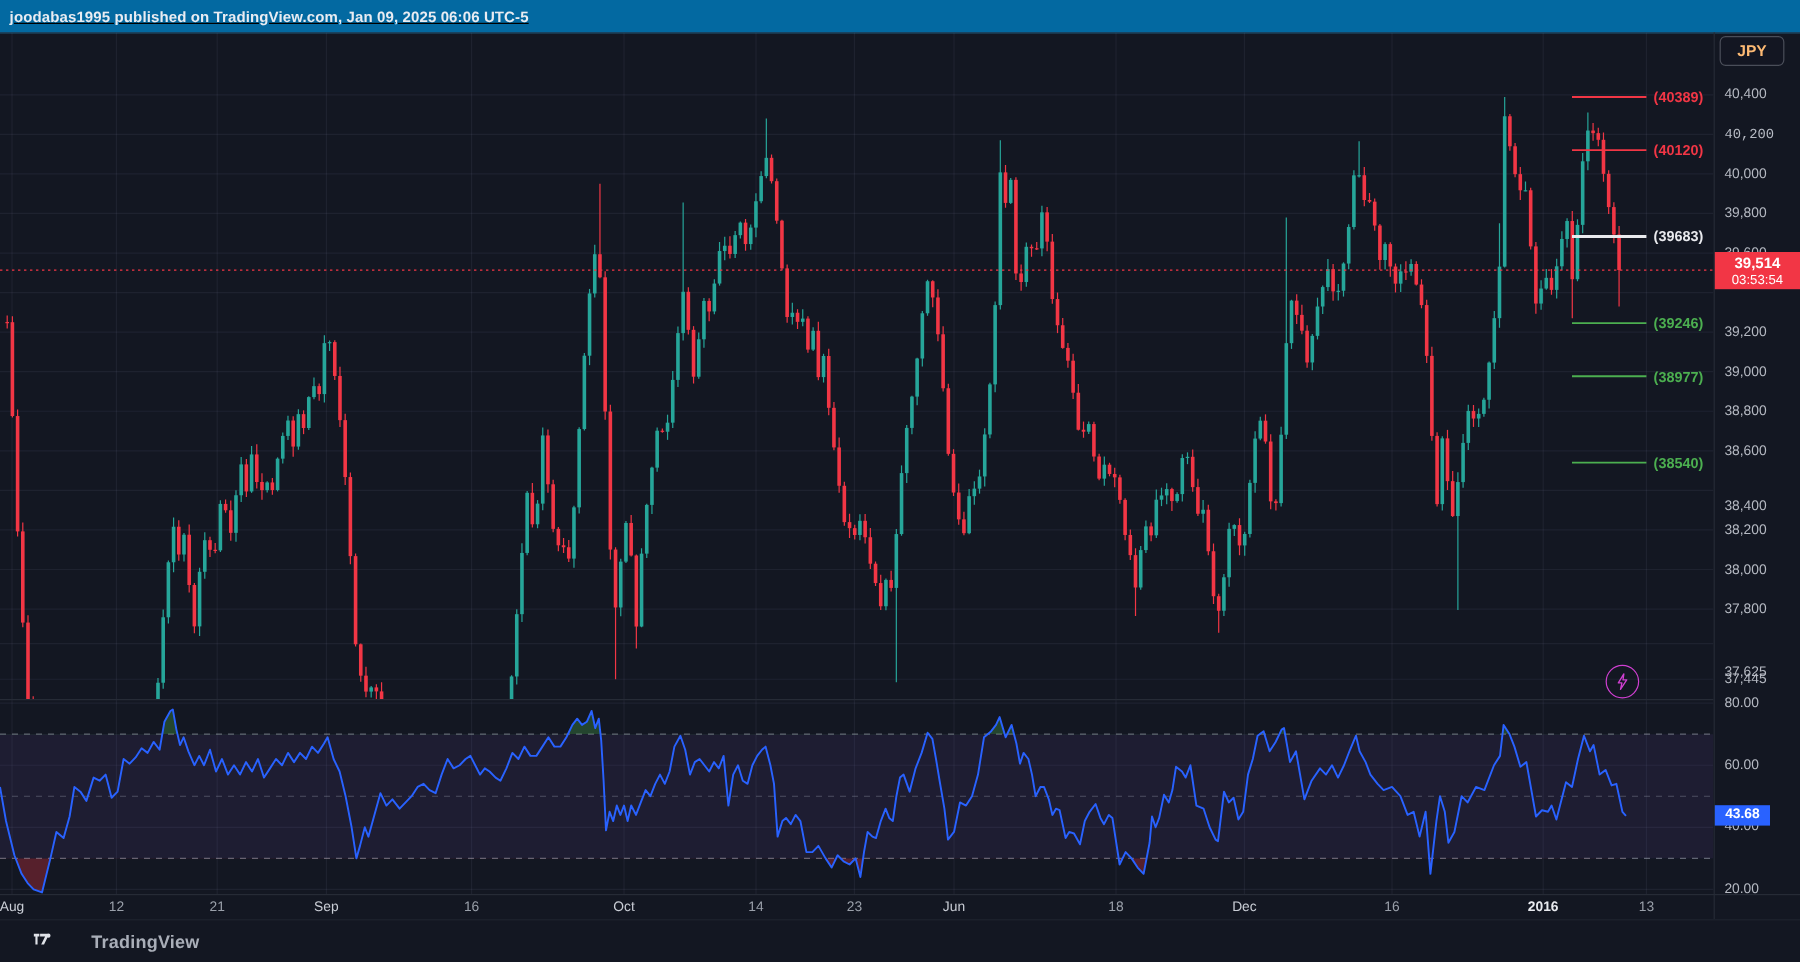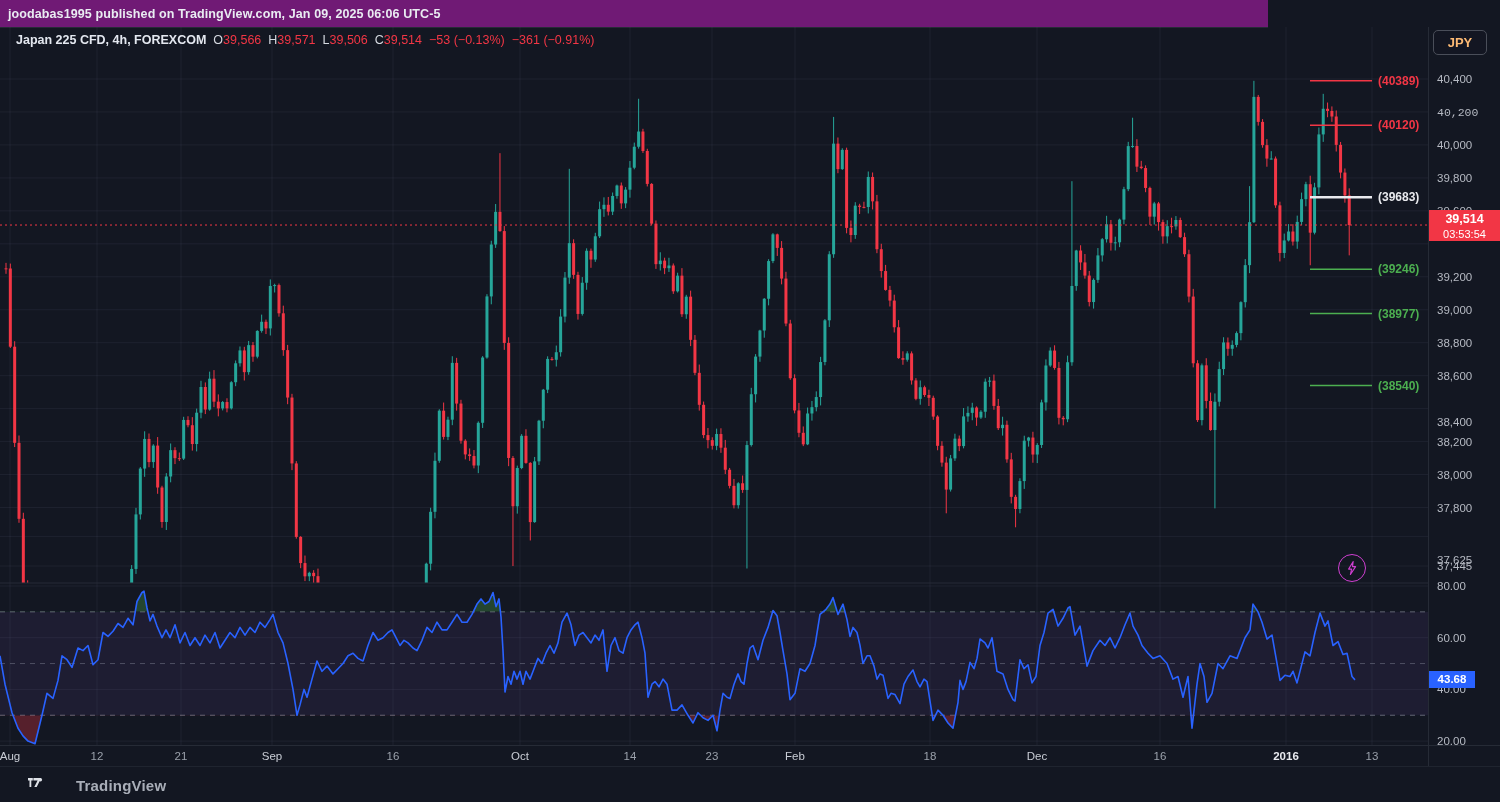--- a/index.html
+++ b/index.html
@@ -1,20 +1,20 @@
 <!DOCTYPE html>
 <html><head>
 <meta charset="utf-8">
 <style>
   html,body{margin:0;padding:0;background:#0b0e14;}
   #stage{position:relative;width:1500px;height:802px;background:#131722;overflow:hidden;
          font-family:"Liberation Sans",sans-serif;-webkit-font-smoothing:antialiased;}
   
-  .banner{position:absolute;left:0;top:0;width:1268px;height:27px;background:#701a75;
-          border-bottom:1px solid #262b36;display:flex;align-items:center;}
+  .banner{position:absolute;left:0;top:0;width:1500px;height:27px;background:#0369a1;
+          border-bottom:1px solid #262b36;display:flex;align-items:center;text-decoration:underline;}
   .banner span{margin-left:8px;font-size:12.5px;font-weight:700;color:#e9ecf2;letter-spacing:.1px;}
   
   #chart-svg{position:absolute;left:0;top:27px;}
   
   .legend{position:absolute;left:16px;top:33px;font-size:12.5px;color:#dde1ea;white-space:nowrap;}
   .legend .sym{font-weight:600;color:#e3e7ef;}
   .legend .k{color:#d5d9e0;margin-left:7px;}
   .legend .v{color:#f23645;}
   .legend .chg{color:#f23645;margin-left:7px;}
   
@@ -741,23 +741,20 @@
         <line x1="0" y1="611.85" x2="1428" y2="611.85" stroke="rgba(190,196,208,0.45)" stroke-width="1" stroke-dasharray="5 5"></line>
         <line x1="0" y1="663.55" x2="1428" y2="663.55" stroke="rgba(190,196,208,0.3)" stroke-width="1" stroke-dasharray="5 5"></line>
         <line x1="0" y1="715.25" x2="1428" y2="715.25" stroke="rgba(190,196,208,0.45)" stroke-width="1" stroke-dasharray="5 5"></line>
         <polygon points="0.0,655.8 5.0,684.2 12.0,712.7 18.0,728.2 23.0,735.9 28.0,741.1 35.0,743.7 42.0,715.3 47.0,693.3 53.0,698.4 58.0,680.4 62.0,655.8 67.0,659.7 72.0,667.4 78.0,648.0 83.0,650.6 88.0,645.5 93.0,664.8 98.0,659.7 103.0,632.5 108.0,636.4 113.0,631.2 118.0,623.5 123.0,627.4 128.0,618.3 133.0,624.8 137.0,601.5 142.0,592.5 144.0,591.2 147.0,608.0 150.0,620.9 153.0,614.4 157.0,626.1 162.0,637.7 166.0,629.9 170.0,637.7 175.0,624.8 180.0,642.9 185.0,632.5 190.0,645.5 195.0,637.7 200.0,645.5 205.0,635.1 210.0,642.9 215.0,632.5 220.0,648.0 225.0,640.3 230.0,632.5 235.0,637.7 240.0,627.4 245.0,635.1 250.0,627.4 255.0,632.5 260.0,622.2 265.0,627.4 270.0,619.6 273.0,614.4 278.0,632.5 283.0,642.9 288.0,663.5 293.0,689.4 297.0,715.3 300.0,704.9 304.0,689.4 307.0,697.2 312.0,679.1 317.0,661.0 322.0,671.3 327.0,666.1 333.0,673.9 338.0,668.7 343.0,663.5 348.0,655.8 353.0,653.2 358.0,658.4 363.0,661.0 368.0,645.5 373.0,632.5 378.0,640.3 383.0,637.7 388.0,632.5 392.0,629.9 396.0,637.7 400.0,645.5 404.0,640.3 408.0,642.9 413.0,648.0 417.0,650.6 422.0,640.3 427.0,627.4 432.0,632.5 437.0,622.2 442.0,629.9 447.0,629.9 452.0,622.2 457.0,614.4 462.0,622.2 467.0,622.2 472.0,614.4 477.0,604.1 481.0,598.9 485.0,604.1 489.0,601.5 493.0,592.5 496.0,606.7 499.0,598.9 501.0,617.0 503.0,650.6 505.0,692.0 508.0,676.5 511.0,684.2 514.0,671.3 517.0,679.1 520.0,671.3 523.0,684.2 526.0,671.3 530.0,679.1 534.0,668.7 538.0,658.4 542.0,663.5 546.0,653.2 550.0,645.5 554.0,653.2 558.0,642.9 562.0,622.2 567.0,613.1 571.0,624.8 575.0,645.5 579.0,635.1 583.0,632.5 587.0,637.7 591.0,642.9 595.0,635.1 599.0,640.3 603.0,629.9 607.0,671.3 611.0,645.5 615.0,637.7 619.0,650.6 623.0,653.2 627.0,637.7 631.0,629.9 635.0,624.8 638.0,622.2 642.0,637.7 645.0,653.2 648.0,697.2 652.0,684.2 655.0,681.6 659.0,686.8 663.0,679.1 667.0,684.2 672.0,710.1 677.0,710.1 682.0,704.9 688.0,715.3 693.0,723.0 698.0,712.7 703.0,717.8 708.0,720.4 713.0,715.3 717.0,730.8 720.0,710.1 723.0,693.3 727.0,697.2 730.0,698.4 734.0,684.2 738.0,673.9 741.0,681.6 744.0,684.2 747.0,663.5 750.0,648.0 753.0,645.5 758.0,659.7 763.0,640.3 768.0,627.4 773.0,610.6 777.0,615.7 780.0,632.5 783.0,650.6 787.0,673.9 790.0,699.7 795.0,693.3 800.0,668.7 805.0,671.3 810.0,663.5 815.0,645.5 820.0,614.4 826.0,609.3 830.0,604.1 833.0,597.6 838.0,614.4 843.0,604.1 847.0,619.6 850.0,636.4 853.0,627.4 857.0,632.5 860.0,645.5 863.0,663.5 867.0,655.8 870.0,655.8 874.0,666.1 877.0,679.1 880.0,673.9 883.0,675.2 888.0,698.4 891.0,693.3 895.0,694.6 900.0,703.6 904.0,684.2 908.0,676.5 913.0,670.0 917.0,681.6 920.0,686.8 924.0,679.1 927.0,681.6 933.0,720.4 938.0,710.1 943.0,715.3 948.0,723.0 953.0,728.2 958.0,702.3 960.0,680.4 963.0,689.4 966.0,681.6 970.0,662.3 974.0,668.7 977.0,658.4 980.0,639.0 985.0,642.9 988.0,648.0 992.0,637.7 997.0,671.3 1003.0,673.9 1008.0,689.4 1013.0,699.7 1015.0,701.0 1020.0,659.7 1024.0,668.7 1028.0,664.8 1032.0,682.9 1036.0,676.5 1040.0,645.5 1044.0,632.5 1048.0,613.1 1053.0,609.3 1058.0,626.1 1063.0,618.3 1068.0,608.0 1070.0,606.7 1075.0,635.1 1080.0,626.1 1087.0,666.1 1093.0,650.6 1100.0,640.3 1105.0,645.5 1110.0,637.7 1115.0,648.0 1120.0,637.7 1125.0,624.8 1130.0,613.1 1133.0,626.1 1138.0,635.1 1142.0,645.5 1148.0,653.2 1153.0,658.4 1160.0,655.8 1167.0,663.5 1173.0,679.1 1178.0,676.5 1183.0,697.2 1188.0,676.5 1192.0,728.2 1197.0,684.2 1200.0,663.5 1204.0,676.5 1207.0,702.3 1212.0,693.3 1218.0,663.5 1223.0,668.7 1230.0,655.8 1237.0,658.4 1245.0,637.7 1250.0,629.9 1253.0,604.1 1258.0,611.9 1262.0,622.2 1267.0,639.0 1272.0,635.1 1280.0,680.4 1285.0,675.2 1290.0,676.5 1293.0,671.3 1297.0,682.9 1305.0,651.9 1310.0,655.8 1315.0,632.5 1320.0,613.1 1325.0,626.1 1328.0,620.9 1333.0,645.5 1338.0,641.6 1343.0,654.5 1347.0,653.2 1352.0,676.5 1355.0,679.9 1355,611.85 0,611.85" fill="rgba(76,175,80,0.30)" clip-path="url(#clip-over)"></polygon>
         <polygon points="0.0,655.8 5.0,684.2 12.0,712.7 18.0,728.2 23.0,735.9 28.0,741.1 35.0,743.7 42.0,715.3 47.0,693.3 53.0,698.4 58.0,680.4 62.0,655.8 67.0,659.7 72.0,667.4 78.0,648.0 83.0,650.6 88.0,645.5 93.0,664.8 98.0,659.7 103.0,632.5 108.0,636.4 113.0,631.2 118.0,623.5 123.0,627.4 128.0,618.3 133.0,624.8 137.0,601.5 142.0,592.5 144.0,591.2 147.0,608.0 150.0,620.9 153.0,614.4 157.0,626.1 162.0,637.7 166.0,629.9 170.0,637.7 175.0,624.8 180.0,642.9 185.0,632.5 190.0,645.5 195.0,637.7 200.0,645.5 205.0,635.1 210.0,642.9 215.0,632.5 220.0,648.0 225.0,640.3 230.0,632.5 235.0,637.7 240.0,627.4 245.0,635.1 250.0,627.4 255.0,632.5 260.0,622.2 265.0,627.4 270.0,619.6 273.0,614.4 278.0,632.5 283.0,642.9 288.0,663.5 293.0,689.4 297.0,715.3 300.0,704.9 304.0,689.4 307.0,697.2 312.0,679.1 317.0,661.0 322.0,671.3 327.0,666.1 333.0,673.9 338.0,668.7 343.0,663.5 348.0,655.8 353.0,653.2 358.0,658.4 363.0,661.0 368.0,645.5 373.0,632.5 378.0,640.3 383.0,637.7 388.0,632.5 392.0,629.9 396.0,637.7 400.0,645.5 404.0,640.3 408.0,642.9 413.0,648.0 417.0,650.6 422.0,640.3 427.0,627.4 432.0,632.5 437.0,622.2 442.0,629.9 447.0,629.9 452.0,622.2 457.0,614.4 462.0,622.2 467.0,622.2 472.0,614.4 477.0,604.1 481.0,598.9 485.0,604.1 489.0,601.5 493.0,592.5 496.0,606.7 499.0,598.9 501.0,617.0 503.0,650.6 505.0,692.0 508.0,676.5 511.0,684.2 514.0,671.3 517.0,679.1 520.0,671.3 523.0,684.2 526.0,671.3 530.0,679.1 534.0,668.7 538.0,658.4 542.0,663.5 546.0,653.2 550.0,645.5 554.0,653.2 558.0,642.9 562.0,622.2 567.0,613.1 571.0,624.8 575.0,645.5 579.0,635.1 583.0,632.5 587.0,637.7 591.0,642.9 595.0,635.1 599.0,640.3 603.0,629.9 607.0,671.3 611.0,645.5 615.0,637.7 619.0,650.6 623.0,653.2 627.0,637.7 631.0,629.9 635.0,624.8 638.0,622.2 642.0,637.7 645.0,653.2 648.0,697.2 652.0,684.2 655.0,681.6 659.0,686.8 663.0,679.1 667.0,684.2 672.0,710.1 677.0,710.1 682.0,704.9 688.0,715.3 693.0,723.0 698.0,712.7 703.0,717.8 708.0,720.4 713.0,715.3 717.0,730.8 720.0,710.1 723.0,693.3 727.0,697.2 730.0,698.4 734.0,684.2 738.0,673.9 741.0,681.6 744.0,684.2 747.0,663.5 750.0,648.0 753.0,645.5 758.0,659.7 763.0,640.3 768.0,627.4 773.0,610.6 777.0,615.7 780.0,632.5 783.0,650.6 787.0,673.9 790.0,699.7 795.0,693.3 800.0,668.7 805.0,671.3 810.0,663.5 815.0,645.5 820.0,614.4 826.0,609.3 830.0,604.1 833.0,597.6 838.0,614.4 843.0,604.1 847.0,619.6 850.0,636.4 853.0,627.4 857.0,632.5 860.0,645.5 863.0,663.5 867.0,655.8 870.0,655.8 874.0,666.1 877.0,679.1 880.0,673.9 883.0,675.2 888.0,698.4 891.0,693.3 895.0,694.6 900.0,703.6 904.0,684.2 908.0,676.5 913.0,670.0 917.0,681.6 920.0,686.8 924.0,679.1 927.0,681.6 933.0,720.4 938.0,710.1 943.0,715.3 948.0,723.0 953.0,728.2 958.0,702.3 960.0,680.4 963.0,689.4 966.0,681.6 970.0,662.3 974.0,668.7 977.0,658.4 980.0,639.0 985.0,642.9 988.0,648.0 992.0,637.7 997.0,671.3 1003.0,673.9 1008.0,689.4 1013.0,699.7 1015.0,701.0 1020.0,659.7 1024.0,668.7 1028.0,664.8 1032.0,682.9 1036.0,676.5 1040.0,645.5 1044.0,632.5 1048.0,613.1 1053.0,609.3 1058.0,626.1 1063.0,618.3 1068.0,608.0 1070.0,606.7 1075.0,635.1 1080.0,626.1 1087.0,666.1 1093.0,650.6 1100.0,640.3 1105.0,645.5 1110.0,637.7 1115.0,648.0 1120.0,637.7 1125.0,624.8 1130.0,613.1 1133.0,626.1 1138.0,635.1 1142.0,645.5 1148.0,653.2 1153.0,658.4 1160.0,655.8 1167.0,663.5 1173.0,679.1 1178.0,676.5 1183.0,697.2 1188.0,676.5 1192.0,728.2 1197.0,684.2 1200.0,663.5 1204.0,676.5 1207.0,702.3 1212.0,693.3 1218.0,663.5 1223.0,668.7 1230.0,655.8 1237.0,658.4 1245.0,637.7 1250.0,629.9 1253.0,604.1 1258.0,611.9 1262.0,622.2 1267.0,639.0 1272.0,635.1 1280.0,680.4 1285.0,675.2 1290.0,676.5 1293.0,671.3 1297.0,682.9 1305.0,651.9 1310.0,655.8 1315.0,632.5 1320.0,613.1 1325.0,626.1 1328.0,620.9 1333.0,645.5 1338.0,641.6 1343.0,654.5 1347.0,653.2 1352.0,676.5 1355.0,679.9 1355,715.25 0,715.25" fill="rgba(242,54,69,0.30)" clip-path="url(#clip-under)"></polygon>
         <polyline points="0.0,655.8 5.0,684.2 12.0,712.7 18.0,728.2 23.0,735.9 28.0,741.1 35.0,743.7 42.0,715.3 47.0,693.3 53.0,698.4 58.0,680.4 62.0,655.8 67.0,659.7 72.0,667.4 78.0,648.0 83.0,650.6 88.0,645.5 93.0,664.8 98.0,659.7 103.0,632.5 108.0,636.4 113.0,631.2 118.0,623.5 123.0,627.4 128.0,618.3 133.0,624.8 137.0,601.5 142.0,592.5 144.0,591.2 147.0,608.0 150.0,620.9 153.0,614.4 157.0,626.1 162.0,637.7 166.0,629.9 170.0,637.7 175.0,624.8 180.0,642.9 185.0,632.5 190.0,645.5 195.0,637.7 200.0,645.5 205.0,635.1 210.0,642.9 215.0,632.5 220.0,648.0 225.0,640.3 230.0,632.5 235.0,637.7 240.0,627.4 245.0,635.1 250.0,627.4 255.0,632.5 260.0,622.2 265.0,627.4 270.0,619.6 273.0,614.4 278.0,632.5 283.0,642.9 288.0,663.5 293.0,689.4 297.0,715.3 300.0,704.9 304.0,689.4 307.0,697.2 312.0,679.1 317.0,661.0 322.0,671.3 327.0,666.1 333.0,673.9 338.0,668.7 343.0,663.5 348.0,655.8 353.0,653.2 358.0,658.4 363.0,661.0 368.0,645.5 373.0,632.5 378.0,640.3 383.0,637.7 388.0,632.5 392.0,629.9 396.0,637.7 400.0,645.5 404.0,640.3 408.0,642.9 413.0,648.0 417.0,650.6 422.0,640.3 427.0,627.4 432.0,632.5 437.0,622.2 442.0,629.9 447.0,629.9 452.0,622.2 457.0,614.4 462.0,622.2 467.0,622.2 472.0,614.4 477.0,604.1 481.0,598.9 485.0,604.1 489.0,601.5 493.0,592.5 496.0,606.7 499.0,598.9 501.0,617.0 503.0,650.6 505.0,692.0 508.0,676.5 511.0,684.2 514.0,671.3 517.0,679.1 520.0,671.3 523.0,684.2 526.0,671.3 530.0,679.1 534.0,668.7 538.0,658.4 542.0,663.5 546.0,653.2 550.0,645.5 554.0,653.2 558.0,642.9 562.0,622.2 567.0,613.1 571.0,624.8 575.0,645.5 579.0,635.1 583.0,632.5 587.0,637.7 591.0,642.9 595.0,635.1 599.0,640.3 603.0,629.9 607.0,671.3 611.0,645.5 615.0,637.7 619.0,650.6 623.0,653.2 627.0,637.7 631.0,629.9 635.0,624.8 638.0,622.2 642.0,637.7 645.0,653.2 648.0,697.2 652.0,684.2 655.0,681.6 659.0,686.8 663.0,679.1 667.0,684.2 672.0,710.1 677.0,710.1 682.0,704.9 688.0,715.3 693.0,723.0 698.0,712.7 703.0,717.8 708.0,720.4 713.0,715.3 717.0,730.8 720.0,710.1 723.0,693.3 727.0,697.2 730.0,698.4 734.0,684.2 738.0,673.9 741.0,681.6 744.0,684.2 747.0,663.5 750.0,648.0 753.0,645.5 758.0,659.7 763.0,640.3 768.0,627.4 773.0,610.6 777.0,615.7 780.0,632.5 783.0,650.6 787.0,673.9 790.0,699.7 795.0,693.3 800.0,668.7 805.0,671.3 810.0,663.5 815.0,645.5 820.0,614.4 826.0,609.3 830.0,604.1 833.0,597.6 838.0,614.4 843.0,604.1 847.0,619.6 850.0,636.4 853.0,627.4 857.0,632.5 860.0,645.5 863.0,663.5 867.0,655.8 870.0,655.8 874.0,666.1 877.0,679.1 880.0,673.9 883.0,675.2 888.0,698.4 891.0,693.3 895.0,694.6 900.0,703.6 904.0,684.2 908.0,676.5 913.0,670.0 917.0,681.6 920.0,686.8 924.0,679.1 927.0,681.6 933.0,720.4 938.0,710.1 943.0,715.3 948.0,723.0 953.0,728.2 958.0,702.3 960.0,680.4 963.0,689.4 966.0,681.6 970.0,662.3 974.0,668.7 977.0,658.4 980.0,639.0 985.0,642.9 988.0,648.0 992.0,637.7 997.0,671.3 1003.0,673.9 1008.0,689.4 1013.0,699.7 1015.0,701.0 1020.0,659.7 1024.0,668.7 1028.0,664.8 1032.0,682.9 1036.0,676.5 1040.0,645.5 1044.0,632.5 1048.0,613.1 1053.0,609.3 1058.0,626.1 1063.0,618.3 1068.0,608.0 1070.0,606.7 1075.0,635.1 1080.0,626.1 1087.0,666.1 1093.0,650.6 1100.0,640.3 1105.0,645.5 1110.0,637.7 1115.0,648.0 1120.0,637.7 1125.0,624.8 1130.0,613.1 1133.0,626.1 1138.0,635.1 1142.0,645.5 1148.0,653.2 1153.0,658.4 1160.0,655.8 1167.0,663.5 1173.0,679.1 1178.0,676.5 1183.0,697.2 1188.0,676.5 1192.0,728.2 1197.0,684.2 1200.0,663.5 1204.0,676.5 1207.0,702.3 1212.0,693.3 1218.0,663.5 1223.0,668.7 1230.0,655.8 1237.0,658.4 1245.0,637.7 1250.0,629.9 1253.0,604.1 1258.0,611.9 1262.0,622.2 1267.0,639.0 1272.0,635.1 1280.0,680.4 1285.0,675.2 1290.0,676.5 1293.0,671.3 1297.0,682.9 1305.0,651.9 1310.0,655.8 1315.0,632.5 1320.0,613.1 1325.0,626.1 1328.0,620.9 1333.0,645.5 1338.0,641.6 1343.0,654.5 1347.0,653.2 1352.0,676.5 1355.0,679.9" fill="none" stroke="#2962ff" stroke-width="1.6" stroke-linejoin="round"></polyline>
       </g>
       <line x1="0" y1="583" x2="1428" y2="583" stroke="#262b36" stroke-width="1"></line>
     </svg>
 
-  <div class="legend">
-    <span class="sym">Japan 225 CFD, 4h, FOREXCOM</span><span id="legend-ohlc"><span class="k">O</span><span class="v">39,566</span><span class="k">H</span><span class="v">39,571</span><span class="k">L</span><span class="v">39,506</span><span class="k">C</span><span class="v">39,514</span><span class="chg">−53 (−0.13%)</span><span class="chg">−361 (−0.91%)</span></span>
-  </div>
 
   <div class="jpy-btn">JPY</div>
 
   <div class="v-border"></div>
   <div id="price-ticks">
       <div class="price-tick" style="top: 73px;">40,400</div>
       <div class="price-tick" style="top: 105.964px; font-family: Liberation Mono, monospace;">40,200</div>
       <div class="price-tick" style="top: 138.928px;">40,000</div>
       <div class="price-tick" style="top: 171.892px;">39,800</div>
       <div class="price-tick" style="top: 204.856px;">39,600</div>
@@ -780,21 +777,21 @@
     </div>
   <div id="time-labels">
       <div class="time-label major" style="left: 10px;">Aug</div>
       <div class="time-label" style="left: 97px;">12</div>
       <div class="time-label" style="left: 181px;">21</div>
       <div class="time-label major" style="left: 272px;">Sep</div>
       <div class="time-label" style="left: 393px;">16</div>
       <div class="time-label major" style="left: 520px;">Oct</div>
       <div class="time-label" style="left: 630px;">14</div>
       <div class="time-label" style="left: 712px;">23</div>
-      <div class="time-label major" style="left: 795px;">Feb</div>
+      <div class="time-label major" style="left: 795px;">Jun</div>
       <div class="time-label" style="left: 930px;">18</div>
       <div class="time-label major" style="left: 1037px;">Dec</div>
       <div class="time-label" style="left: 1160px;">16</div>
       <div class="time-label year" style="left: 1286px;">2016</div>
       <div class="time-label" style="left: 1372px;">13</div>
     </div>
   <div class="timebar-border"></div>
   <div id="level-labels">
       <div class="lvl-label" style="color: rgb(242, 54, 69); top: 80.813px;">(40389)</div>
       <div class="lvl-label" style="color: rgb(242, 54, 69); top: 125.15px;">(40120)</div>

